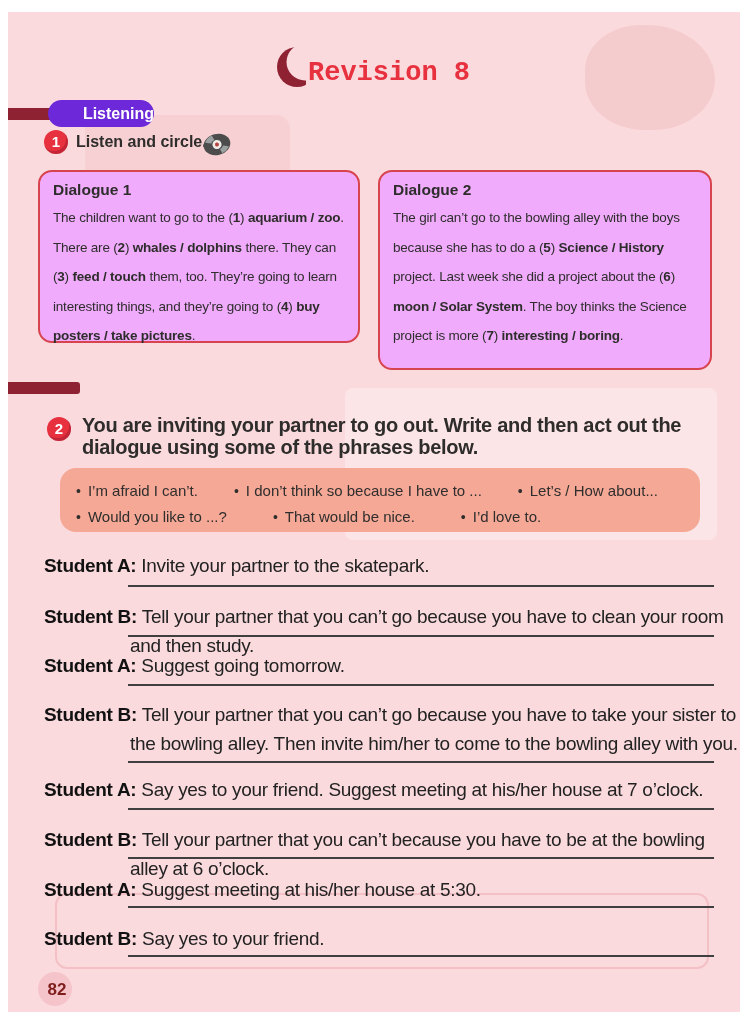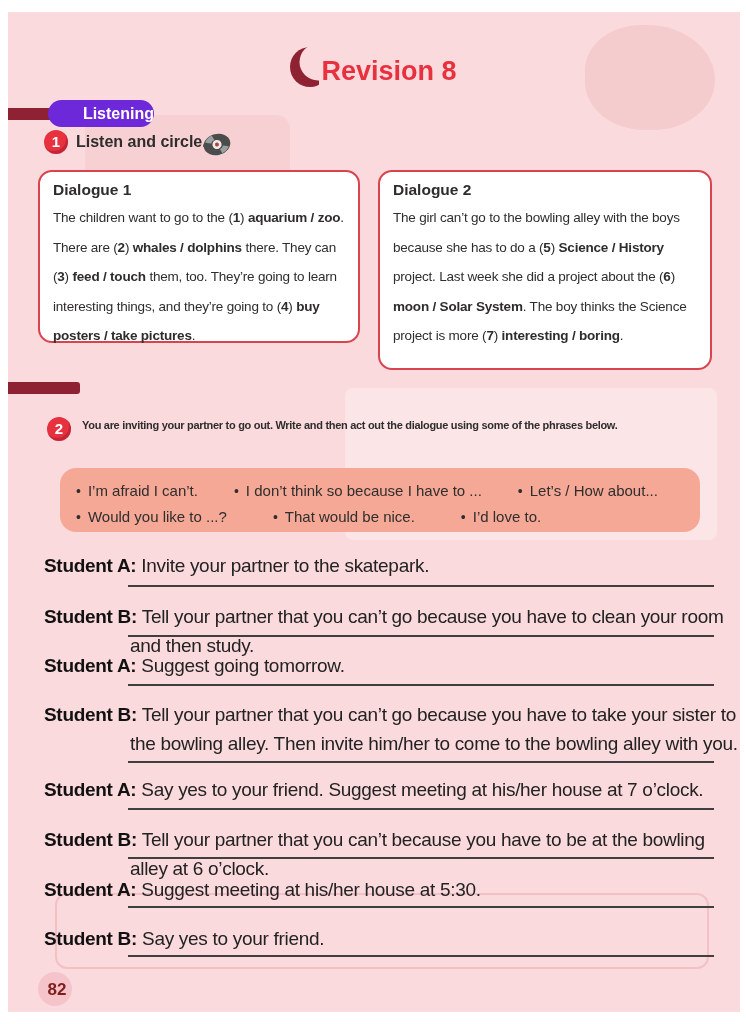--- a/index.html
+++ b/index.html
@@ -17,21 +17,21 @@
   
   .bleed { position:absolute; pointer-events:none; }
   .bleed-card { left:85px; top:115px; width:205px; height:165px; background:rgba(226,148,158,.14); border-radius:14px; }
   .bleed-dog { left:585px; top:25px; width:130px; height:105px; background:rgba(219,128,128,.16); border-radius:45% 55% 50% 48%; }
   .bleed-mid { left:345px; top:388px; width:372px; height:152px; background:rgba(255,255,255,.30); border-radius:8px; }
   .bleed-chat { left:55px; top:893px; width:650px; height:72px; border:2px solid rgba(236,172,178,.55); border-radius:12px; }
 
   
   .title-row { position:absolute; left:0; top:44px; width:746px; text-align:center; }
   .title-row .crescent { display:inline-block; vertical-align:-10px; margin-right:2px; }
-  .page-title { font-size:27px; font-weight:bold; color:#e8313f; letter-spacing:0; }
+  .page-title { font-size:27px; font-weight:bold; color:#e8313f; letter-spacing:0;font-family:Liberation Mono, monospace; }
 
   
   .ribbon-bar { position:absolute; background:#8e2233; height:12px; border-radius:0 3px 3px 0; }
   .section-badge {
     position:absolute; background:#6d28d9; color:#ffffff; font-weight:bold;
     text-align:right; border-radius:14px; font-size:16px;
   }
   .bar-listening { left:0; top:108px; width:70px; }
   .badge-listening { left:48px; top:100px; width:106px; height:27px; line-height:27px; }
   .bar-sw { left:0; top:382px; width:80px; }
@@ -45,33 +45,33 @@
     box-shadow:inset -2px -3px 0 rgba(150,24,44,.45);
   }
   .circle-1 { left:44px; top:130px; }
   .circle-2 { left:47px; top:417px; }
 
   .ex1-label { position:absolute; left:76px; top:133px; font-size:16px; font-weight:bold; color:#2e2d2c; }
   .cd { position:absolute; left:201px; top:131px; }
 
   
   .dlg-box {
-    position:absolute; background:#ffffff; border:2.5px solid #d8444e;
+    position:absolute; background:#f0abfc; border:2.5px solid #d8444e;
     border-radius:14px; padding:9px 13px; box-sizing:border-box; color:#2e2d2c;
   }
   .dlg-1 { left:38px; top:170px; width:322px; height:173px; }
   .dlg-2 { left:378px; top:170px; width:334px; height:200px; }
   .dlg-title { font-size:15.5px; font-weight:bold; margin-bottom:4px; }
   .dlg-body { font-size:13.5px; line-height:29.5px; letter-spacing:-0.2px; }
   .dlg-body b { font-weight:bold; }
 
   
   .ex2-instruction {
     position:absolute; left:82px; top:414px; width:640px;
-    font-size:11px; font-weight:bold; color:#2e2d2c; line-height:22px; letter-spacing:-0.3px;
+    font-size:20px; font-weight:bold; color:#2e2d2c; line-height:22px; letter-spacing:-0.3px;
   }
 
   
   .phrase-box {
     position:absolute; left:60px; top:468px; width:640px; height:64px;
     background:#f5a896; border-radius:16px; box-sizing:border-box; padding:9px 0 0 16px;
   }
   .phrase-row { display:flex; font-size:15px; color:#2f2e2d; height:26px; align-items:center; }
   .phrase-row-1 .phrase { margin-right:46px; }
   .phrase-row-2 .phrase { margin-right:36px; }

